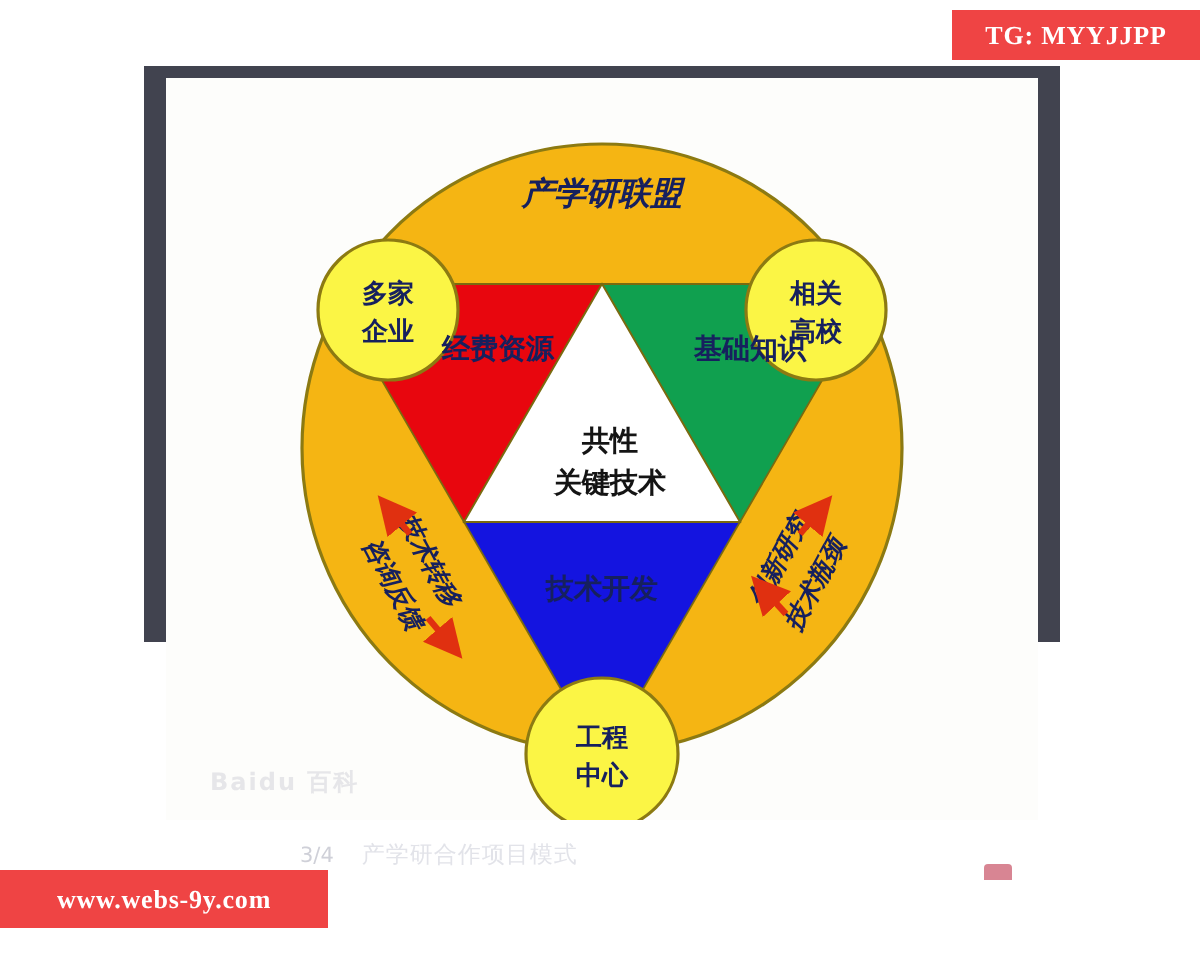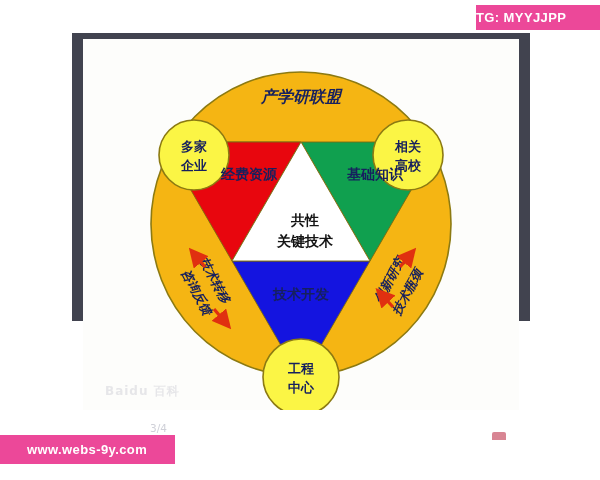--- a/index.html
+++ b/index.html
@@ -11,43 +11,43 @@
     width: 600px;
     height: 480px;
     position: relative;
     overflow: hidden;
     font-family: "DejaVu Sans", "Liberation Sans", sans-serif;
   }
 
   
   .badge {
     position: absolute;
-    background: #ec4899;
+    background: #ef4444;
     color: #ffffff;
-    font-family: Liberation Sans, sans-serif;
+    font-family: Liberation Serif, serif;
     font-weight: bold;
     letter-spacing: 0.4px;
     display: flex;
     align-items: center;
+    justify-content: center;
     white-space: nowrap;
   }
   #tg-badge {
     top: 5px;
     right: 0px;
     width: 124px;
     height: 25px;
     font-size: 13px;
   }
   #site-badge {
     left: 0px;
     bottom: 16px;
-    width: 148px;
+    width: 164px;
     height: 29px;
     font-size: 13px;
-    padding-left: 27px;
   }
 
   
   #slide-frame {
     position: absolute;
     left: 72px;
     top: 33px;
     width: 458px;
     height: 288px;
     background: #41434f;
@@ -191,19 +191,20 @@
         </g>
         <path d="M310,268 L299,256" stroke="#e03010" stroke-width="3.2" marker-end="url(#arrowRed)" fill="none"></path>
       </svg>
     </div>
 
     <div id="baidu-watermark">Baidu 百科</div>
   </div>
 
   <div id="caption-bar">
     <span id="caption-page">3/4</span>
+    <span id="caption-title">产学研合作项目模式</span>
     <span id="red-mark"></span>
   </div>
 </div>
 
 <div class="badge" id="site-badge">
   <span>www.webs-9y.com</span>
 </div>
 
 </body></html>

